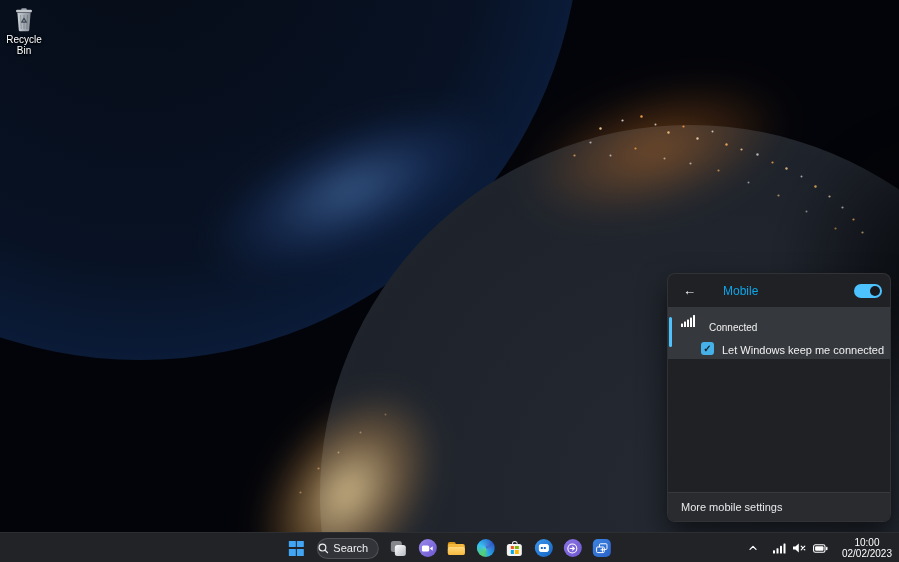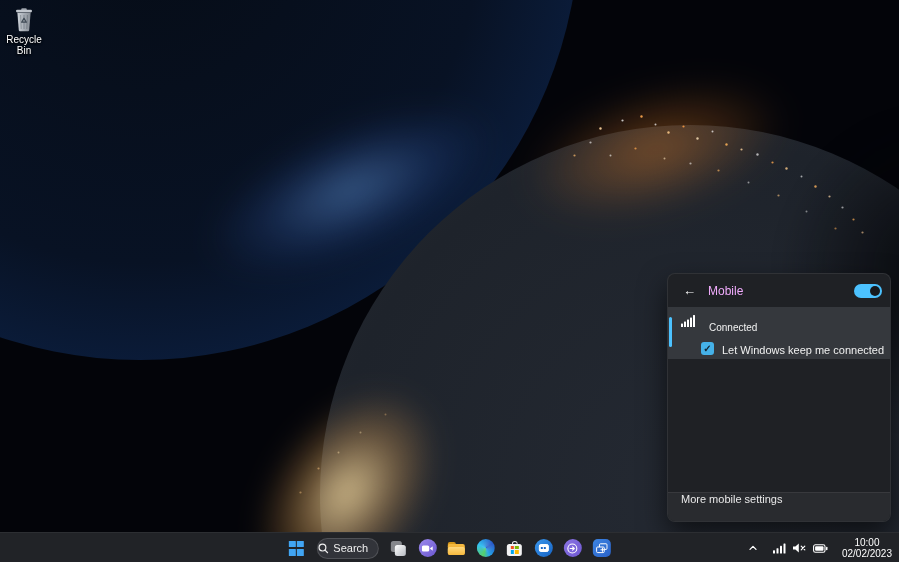--- a/index.html
+++ b/index.html
@@ -85,37 +85,37 @@
 
   
   .flyout {
     position:absolute; left:667px; top:273px; width:224px; height:249px;
     background:#1f2125; border:1px solid rgba(255,255,255,0.08); border-radius:8px;
     box-shadow:0 12px 28px rgba(0,0,0,0.6); color:#fff; display:flex; flex-direction:column;
     overflow:hidden; z-index:5;
   }
   .flyout-header { height:33px; display:flex; align-items:center; padding:0 8px 0 15px; flex:0 0 auto; }
   .back-btn { width:18px; font-size:13px; color:#fff; cursor:default; }
-  .flyout-title { font-size:12px; margin-left:7px; color:#f0abfc; }
+  .flyout-title { font-size:12px; margin-left:22px; color:#0ea5e9; }
   .flyout-header .spacer { flex:1; }
   .toggle { position:relative; width:28px; height:14px; border-radius:7px; background:#4cc2ff; }
   .toggle .knob { position:absolute; right:2px; top:2px; width:10px; height:10px; border-radius:50%; background:#17191d; }
 
   .conn-row { position:relative; height:52px; background:#35383d; flex:0 0 auto; }
   .accent-pill { position:absolute; left:1px; top:10px; width:3px; height:30px; border-radius:2px; background:#4cc2ff; }
   .sig-icon { position:absolute; left:13px; top:6px; }
   .conn-status { position:absolute; left:41px; top:15px; font-size:10px; color:#f2f2f2; }
   .conn-check { position:absolute; left:33px; top:35px; width:13px; height:13px; border-radius:3px;
     background:#45b1e8; color:#10222e; font-size:10px; font-weight:bold; line-height:13px; text-align:center; }
   .conn-check-label { position:absolute; left:54px; top:37px; font-size:11px; color:#f0f0f0; }
 
   .flyout-body { flex:1; background:#1f2125; }
   .flyout-footer {
     height:29px; flex:0 0 auto; background:#292b2f; border-top:1px solid rgba(255,255,255,0.07);
-    display:flex; align-items:flex-start; padding:0 13px;
+    display:flex; align-items:center; padding:0 13px;
   }
   .footer-link { font-size:11px; color:#e9e9e9; }
 
   
   .taskbar {
     position:absolute; left:0; right:0; bottom:0; height:30px;
     background:#212327; border-top:1px solid rgba(255,255,255,0.05); z-index:10;
   }
   .tb-center { position:absolute; left:50%; top:2px; transform:translateX(-50.2%); display:flex; align-items:center; gap:3px; }
   .tb-item { width:26px; height:26px; border-radius:5px; display:flex; align-items:center; justify-content:center; }

